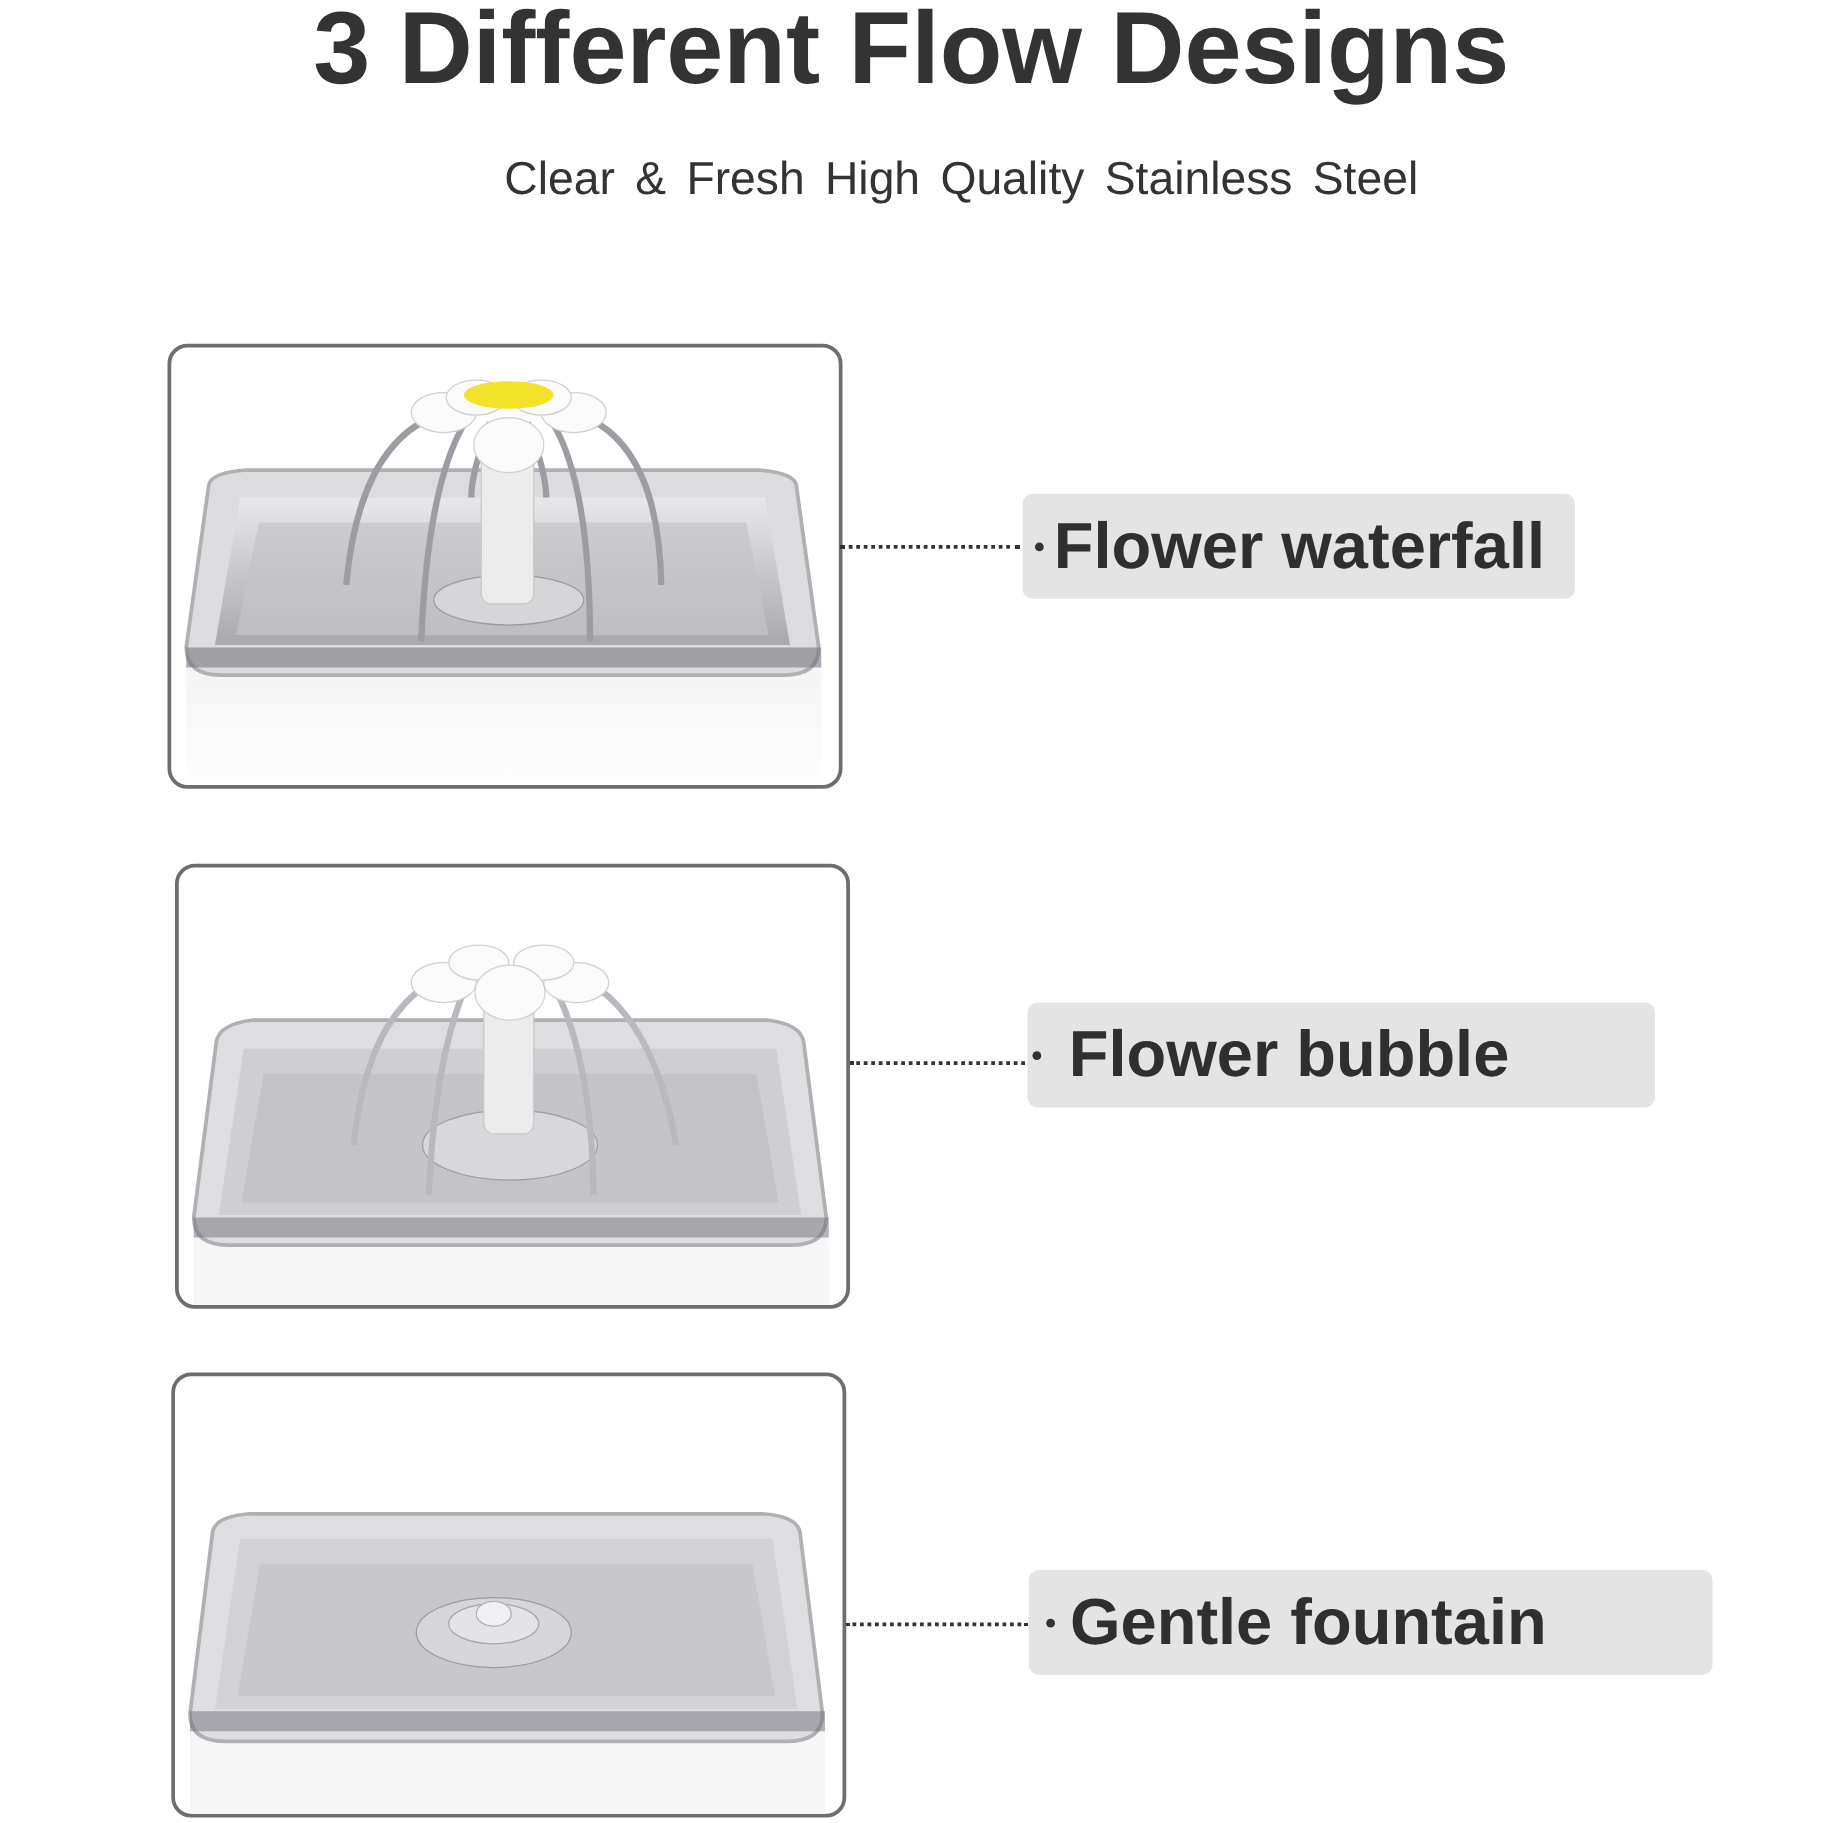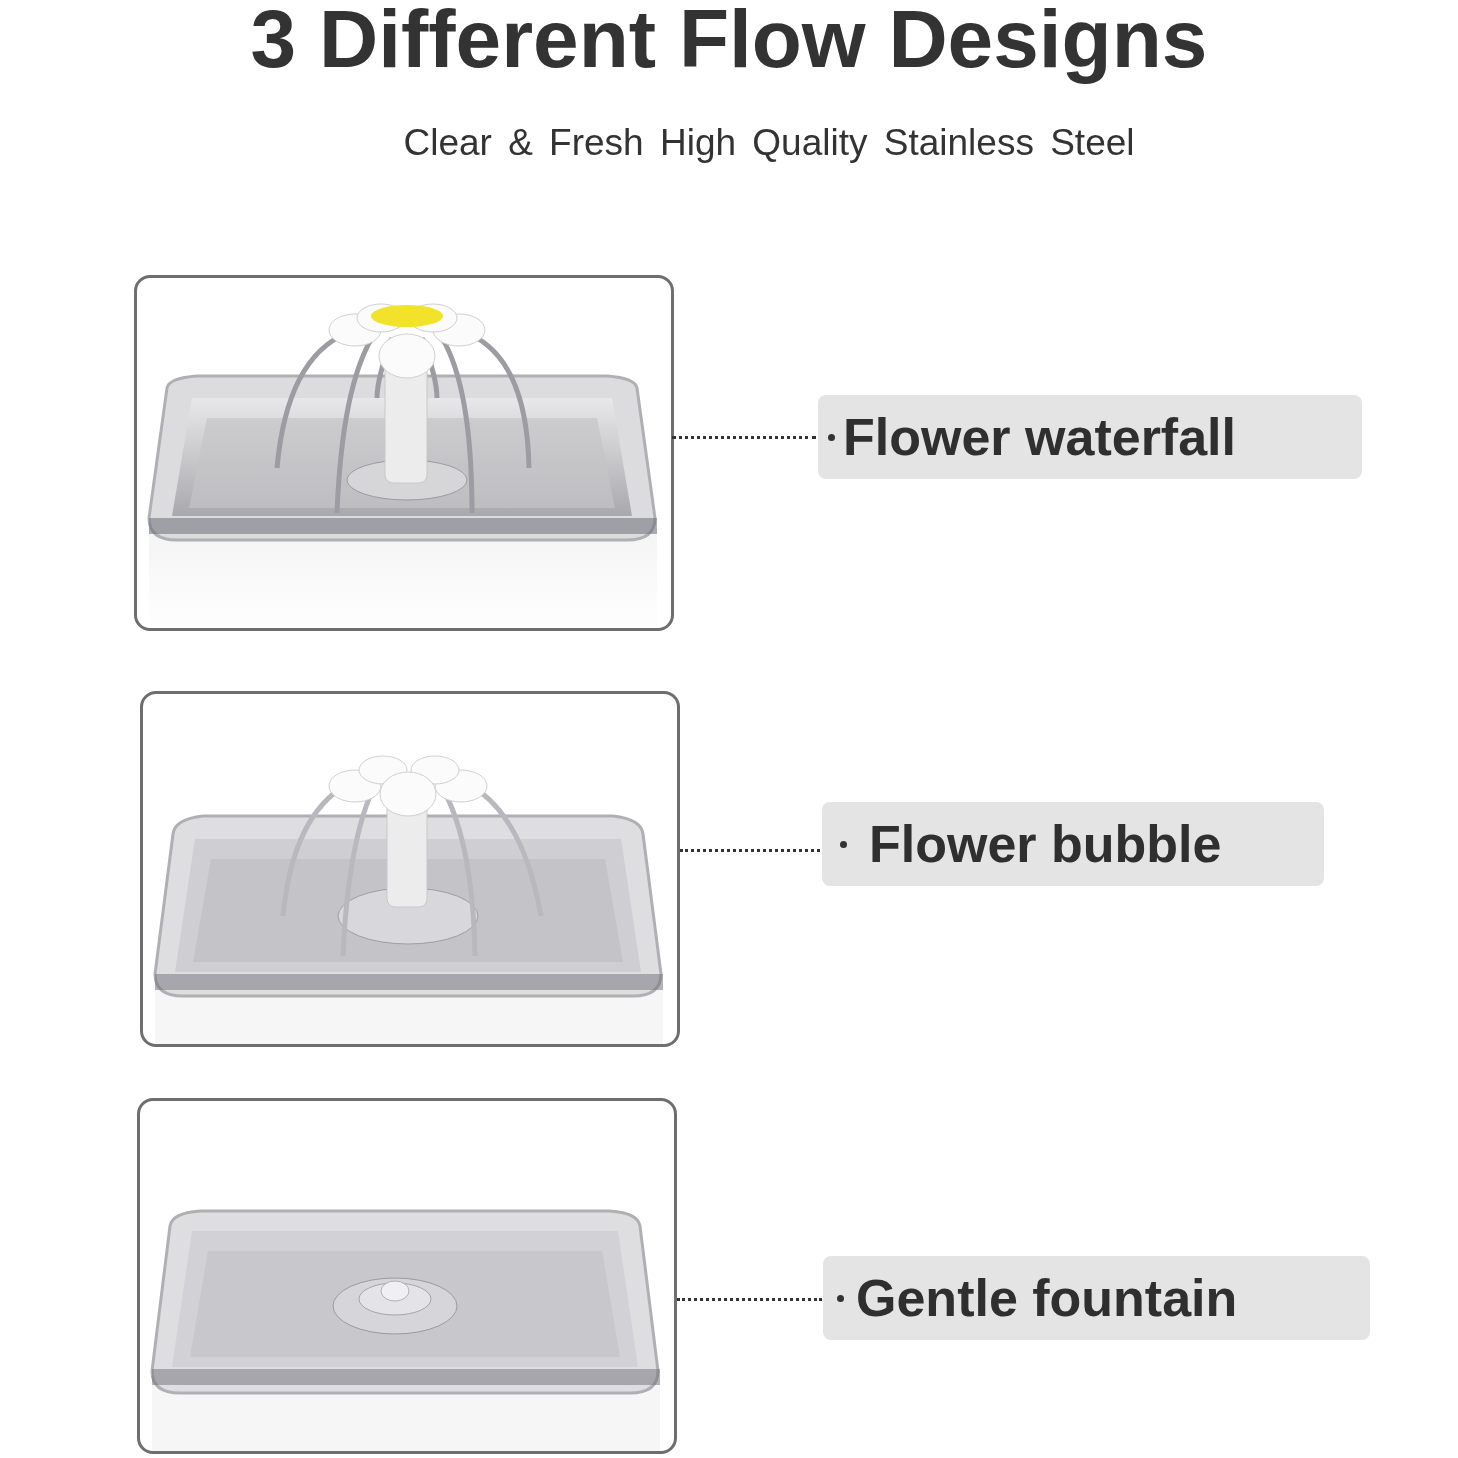--- a/index.html
+++ b/index.html
@@ -49,21 +49,21 @@
       <ellipse cx="218" cy="52" rx="26" ry="16"></ellipse>
         <ellipse cx="322" cy="52" rx="26" ry="16"></ellipse>
       <ellipse cx="244" cy="40" rx="24" ry="14"></ellipse>
         <ellipse cx="296" cy="40" rx="24" ry="14"></ellipse>
       <ellipse cx="270" cy="78" rx="28" ry="22"></ellipse>
     </g>
     <ellipse cx="270" cy="38" rx="36" ry="11" fill="#f2e22a"></ellipse>
   </svg>
 </div>
 <div class="dots" style="left:672px; top:436px; width:144px;"></div>
-<div class="label" style="left:818px; top:395px; width:544px; padding-left:10px;">
+<div class="label" style="left:818px; top:395px; width:442px; padding-left:10px;">
   <span class="bullet"></span>
   <span>Flower waterfall</span>
 </div>
 
 <div class="frame" style="left:140px; top:691px; width:540px; height:356px;">
   <svg width="540" height="356" viewBox="0 0 540 356">
     <rect x="12" y="290" width="508" height="70" fill="#f6f6f6"></rect>
     <path d="M30 140 Q32 125 60 122 L470 122 Q498 125 500 140 L518 280 Q518 302 490 302 L40 302 Q12 302 12 280 Z" fill="#dedee0" stroke="#b0b0b4" stroke-width="3"></path>
     <rect x="12" y="280" width="508" height="16" fill="#6d6d78" opacity="0.5"></rect>
     <path d="M52 145 L478 145 L498 278 L32 278 Z" fill="#cfcfd3"></path>
@@ -79,21 +79,21 @@
     <g fill="#fbfbfb" stroke="#d0d0d0">
       <ellipse cx="212" cy="92" rx="26" ry="16"></ellipse>
         <ellipse cx="318" cy="92" rx="26" ry="16"></ellipse>
       <ellipse cx="240" cy="76" rx="24" ry="14"></ellipse>
         <ellipse cx="292" cy="76" rx="24" ry="14"></ellipse>
       <ellipse cx="265" cy="100" rx="28" ry="22"></ellipse>
     </g>
   </svg>
 </div>
 <div class="dots" style="left:680px; top:849px; width:140px;"></div>
-<div class="label" style="left:822px; top:802px; width:502px; padding-left:18px;">
+<div class="label" style="left:822px; top:802px; width:502px; padding-left:4px;">
   <span class="bullet" style="margin-right:22px;"></span>
   <span>Flower bubble</span>
 </div>
 
 <div class="frame" style="left:137px; top:1098px; width:540px; height:356px;">
   <svg width="540" height="356" viewBox="0 0 540 356">
     <rect x="12" y="280" width="508" height="80" fill="#f6f6f6"></rect>
     <path d="M30 125 Q32 112 60 110 L470 110 Q498 112 500 125 L518 270 Q518 292 490 292 L40 292 Q12 292 12 270 Z" fill="#dedee0" stroke="#b0b0b4" stroke-width="3"></path>
     <rect x="12" y="268" width="508" height="16" fill="#6d6d78" opacity="0.5"></rect>
     <path d="M52 130 L478 130 L498 266 L32 266 Z" fill="#d2d2d6"></path>

